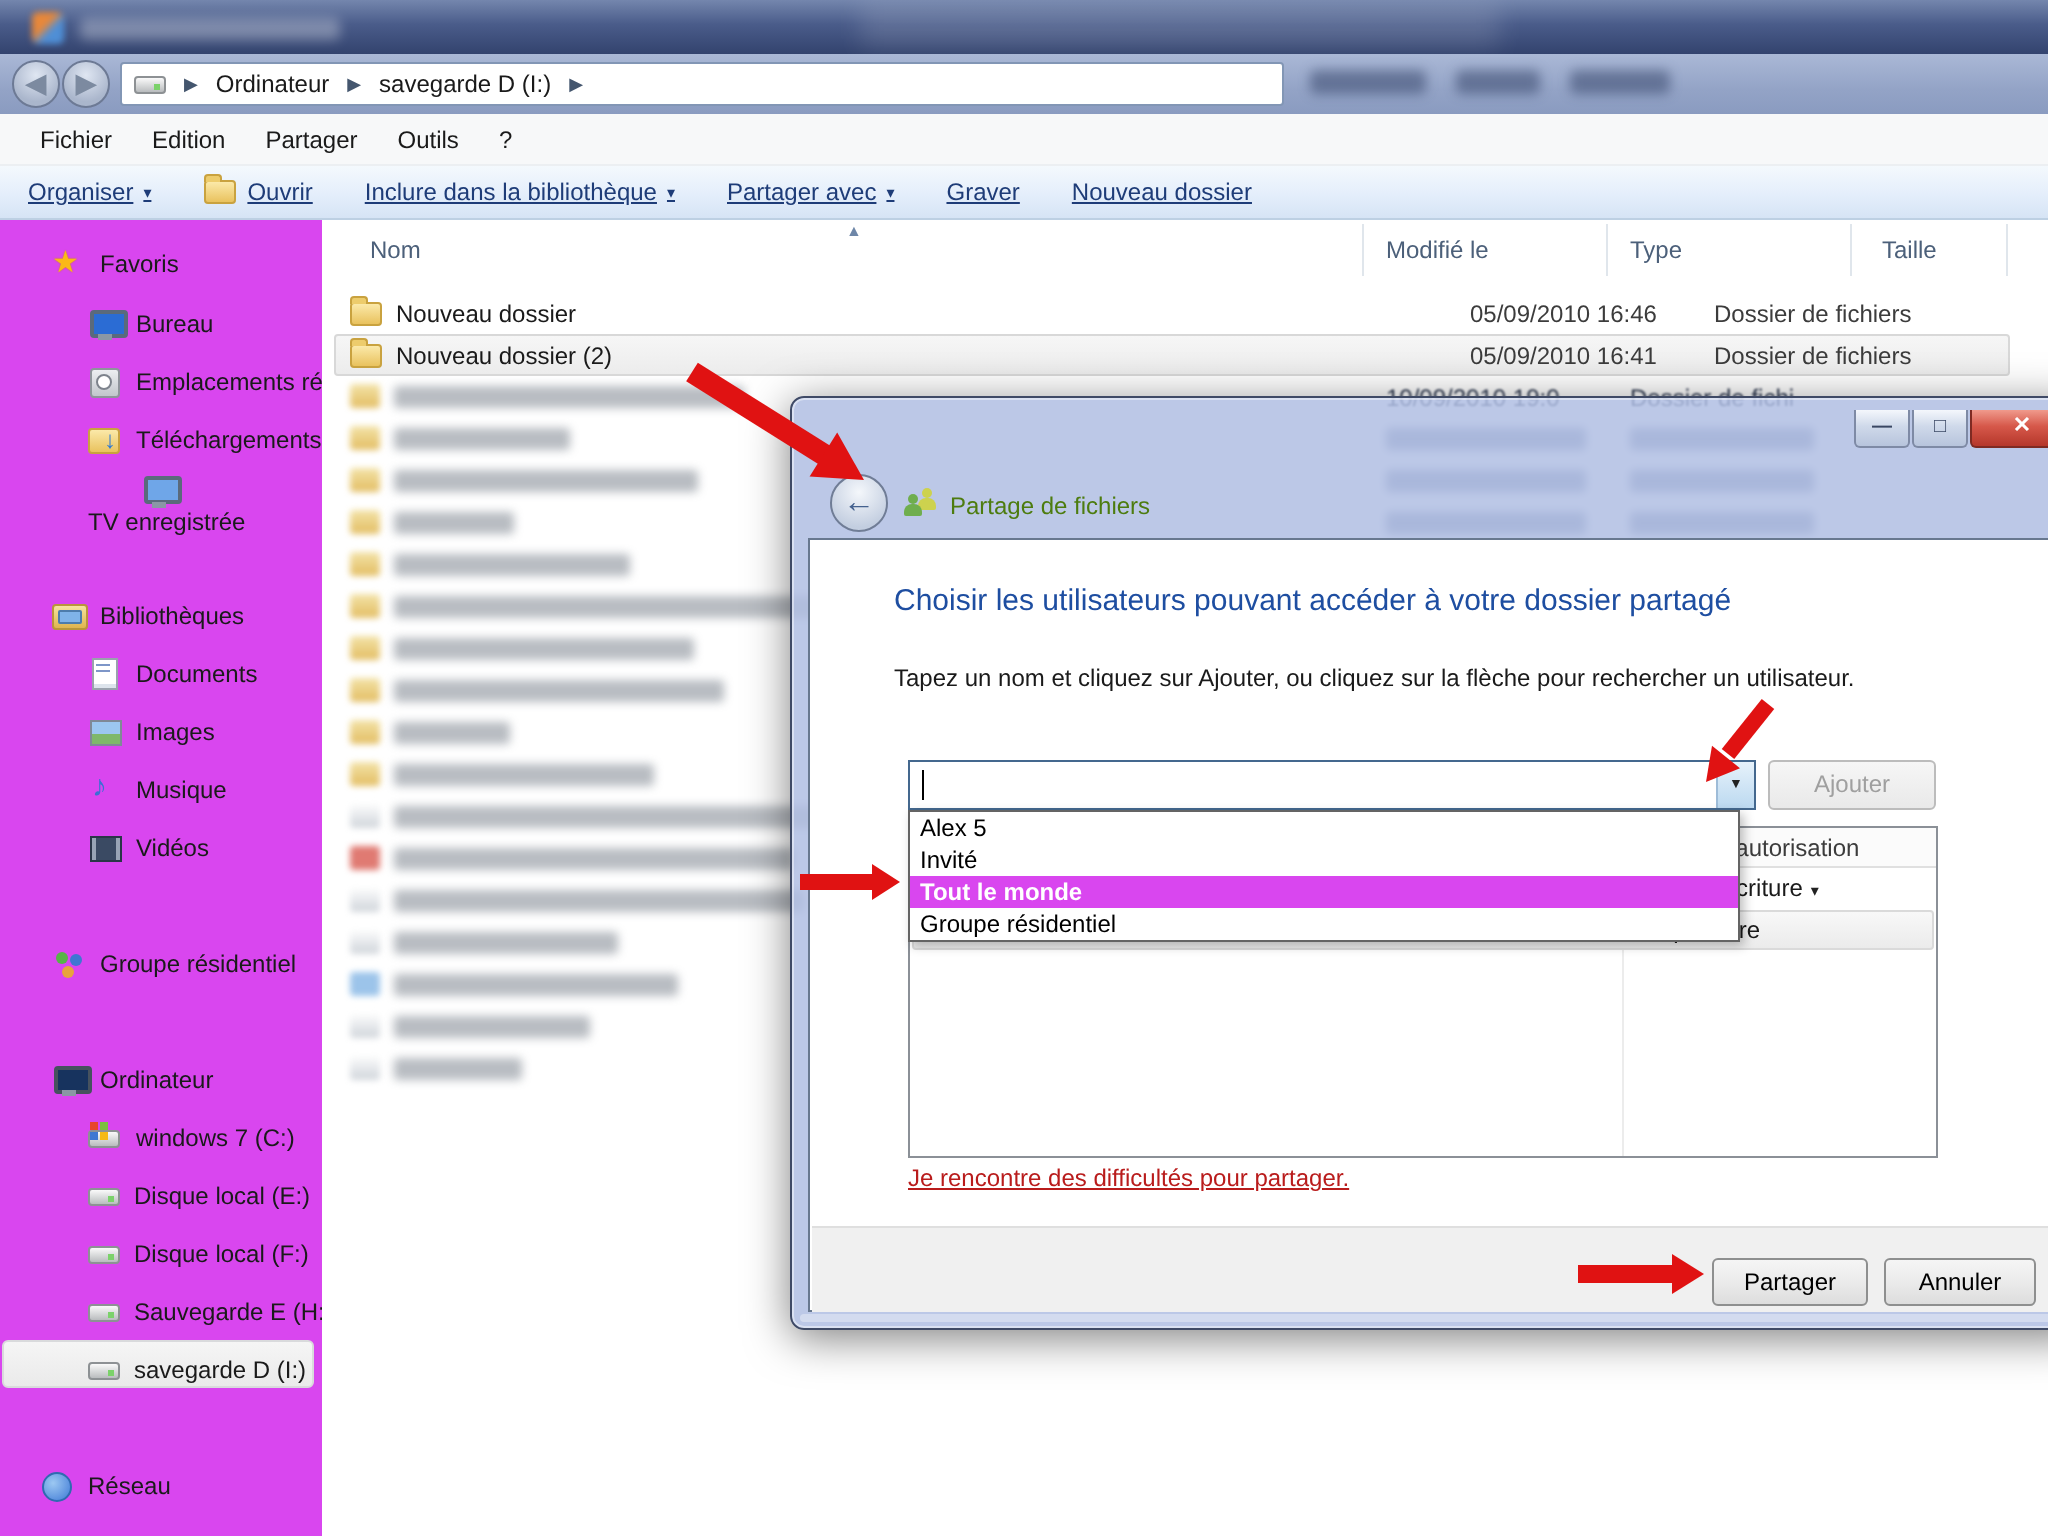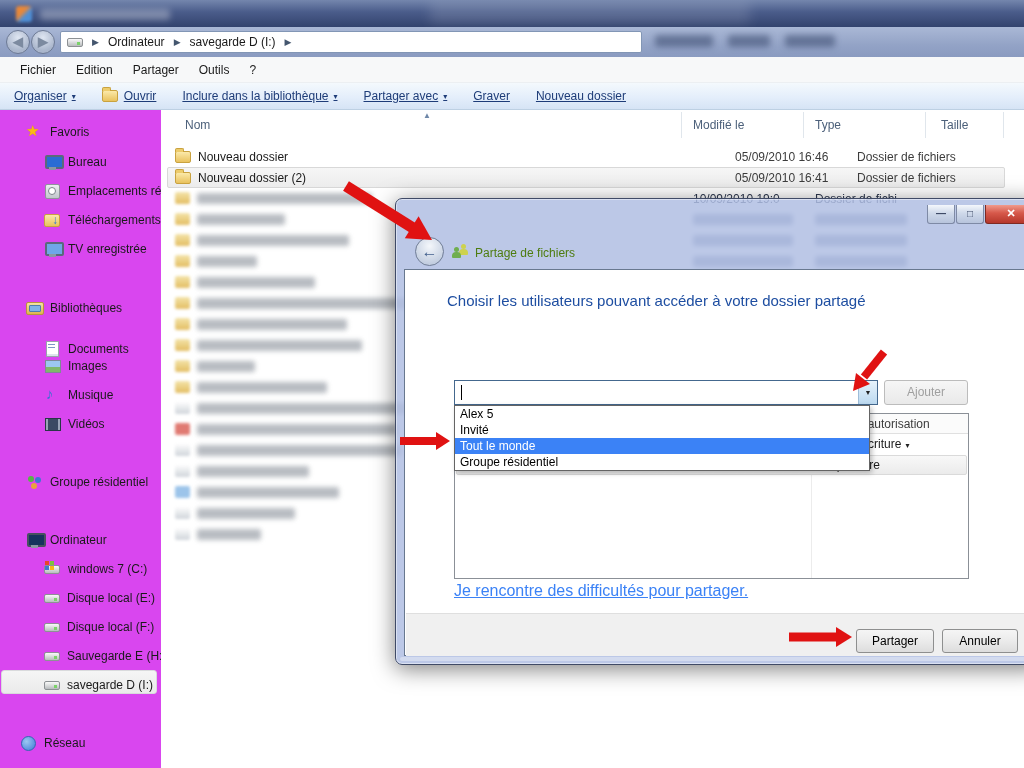--- a/index.html
+++ b/index.html
@@ -122,22 +122,22 @@
   #dlg-list .vsep{position:absolute;left:356px;top:0;width:1px;height:164px;background:#ececec;}
   .dlrow{position:absolute;left:0;width:100%;height:21px;font-size:12px;color:#1a1a1a;}
   .dlrow .perm{position:absolute;left:363px;top:3px;}
   .dlrow .nm{position:absolute;left:24px;top:3px;}
   .dlrow .dd{font-size:8px;color:#222;margin-left:4px;}
   .dlrow-band{position:absolute;left:1px;width:511px;height:20px;border:1px solid #dadada;border-radius:2px;
     background:linear-gradient(180deg,#f8f8f8,#ebebeb);}
   #dropdown{position:absolute;left:49px;top:135px;width:416px;border:1px solid #646464;background:#fff;
     box-shadow:2px 2px 5px rgba(0,0,0,.25);}
   .opt{height:16px;font-size:12px;color:#000;padding:1px 0 0 5px;white-space:nowrap;}
-  .opt.sel{background:#3b82f6;color:#fff;}
-  #dlg-link{position:absolute;left:49px;top:312px;font-size:16px;color:#3b82f6;text-decoration:underline;text-align:center;}
+  .opt.sel{background:#d946ef;color:#fff;font-weight:bold;}
+  #dlg-link{position:absolute;left:49px;top:312px;font-size:12px;color:#b91c1c;text-decoration:underline;text-align:center;}
   #dlg-footer{position:absolute;left:1px;top:343px;width:643px;height:43px;background:#f0f0f0;border-top:1px solid #dfdfdf;}
   .dlg-btn{position:absolute;top:15px;height:24px;border:1px solid #8e8f8f;border-radius:3px;font-size:12px;color:#000;
     background:linear-gradient(180deg,#f5f5f5 0%,#ebebeb 50%,#dddddd 100%);text-align:center;line-height:22px;}
   #dlg-bottom-edge{position:absolute;left:4px;bottom:3px;width:640px;height:4px;border-radius:2px;background:rgba(255,255,255,.35);}
   
   #arrows{position:absolute;left:0;top:0;width:1024px;height:768px;pointer-events:none;z-index:200;}
 </style>
 </head>
 <body>
 
@@ -208,29 +208,29 @@
         <span class="lbl">Bureau</span>
       </div>
       <div class="side-item" style="top: 69px; left: 44px;">
         <span class="ico recent-icon"></span>
         <span class="lbl">Emplacements récents</span>
       </div>
       <div class="side-item" style="top: 98px; left: 44px;">
         <span class="ico downloads-icon"></span>
         <span class="lbl">Téléchargements</span>
       </div>
-      <div class="side-item" style="top: 127px; left: 44px;">
+      <div class="side-item" style="top: 127px; left: 44px; flex-direction: column;">
         <span class="ico tv-icon"></span>
         <span class="lbl">TV enregistrée</span>
       </div>
       <div class="side-item" style="top: 186px; left: 26px;">
         <span class="ico library-icon"></span>
         <span class="lbl">Bibliothèques</span>
       </div>
-      <div class="side-item" style="top: 227px; left: 44px;">
+      <div class="side-item" style="top: 215px; left: 44px;">
         <span class="ico document-icon"></span>
         <span class="lbl">Documents</span>
       </div>
       <div class="side-item" style="top: 244px; left: 44px;">
         <span class="ico image-icon"></span>
         <span class="lbl">Images</span>
       </div>
       <div class="side-item" style="top: 273px; left: 44px;">
         <span class="ico music-icon"></span>
         <span class="lbl">Musique</span>
@@ -362,20 +362,21 @@
         </div>
       <div class="person" style="left:0;top:4px;">
           <div class="h" style="background:#6fae4e;"></div>
           <div class="b" style="background:#6fae4e;"></div>
         </div>
     </div>
     <div id="dlg-title">Partage de fichiers</div>
 
     <div id="dlg-sheet">
       <div id="dlg-heading">Choisir les utilisateurs pouvant accéder à votre dossier partagé</div>
+      <div id="dlg-instruction">Tapez un nom et cliquez sur Ajouter, ou cliquez sur la flèche pour rechercher un utilisateur.</div>
 
       <div id="dlg-combo">
         <div id="combo-caret"></div>
         <div id="combo-btn">▼</div>
       </div>
       <div id="btn-add">Ajouter</div>
 
       <div id="dlg-list">
         <div class="lhead">
           <span style="left:8px;">Nom</span>

